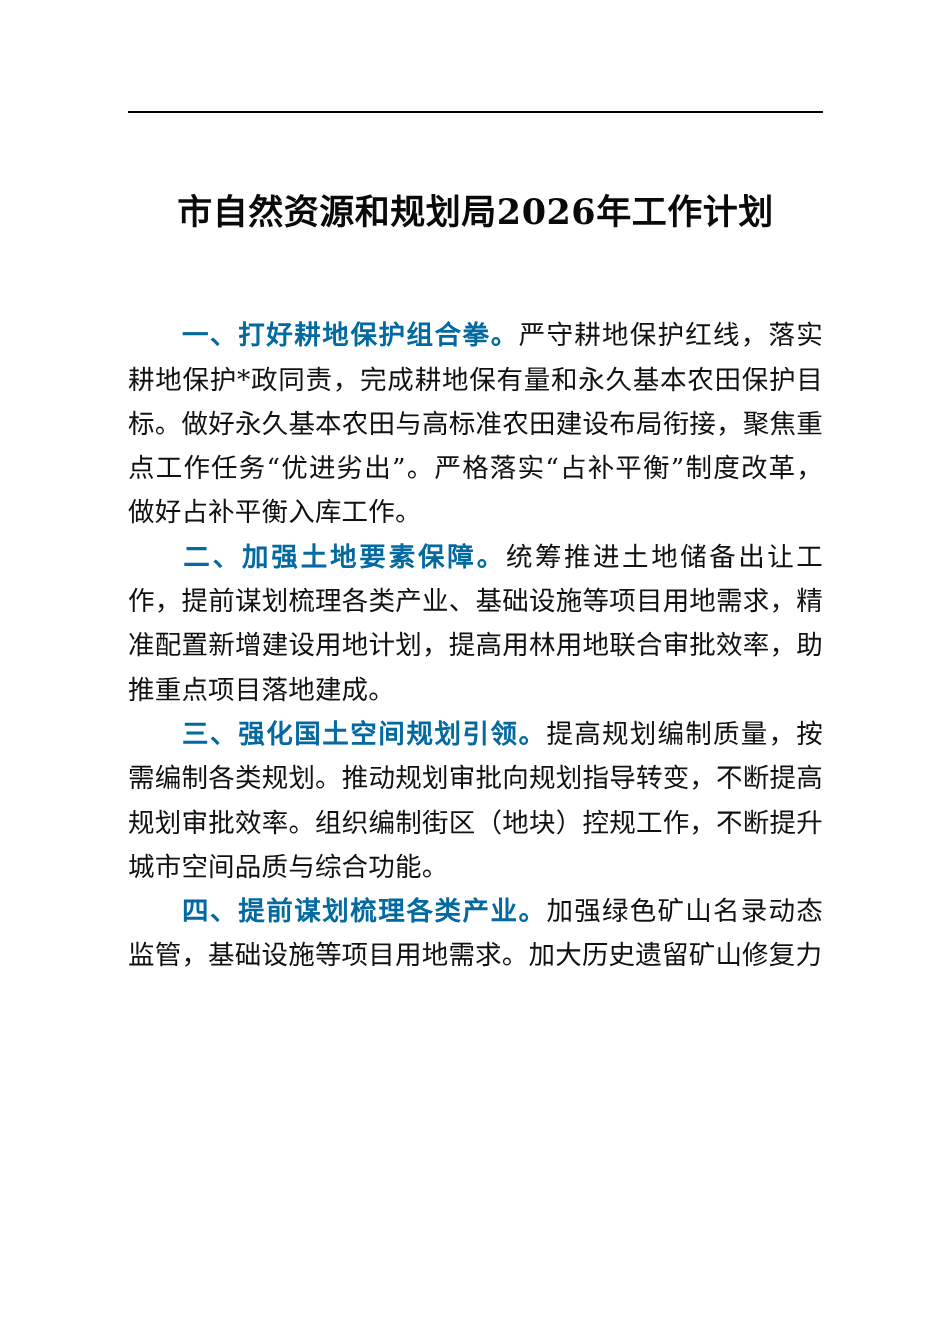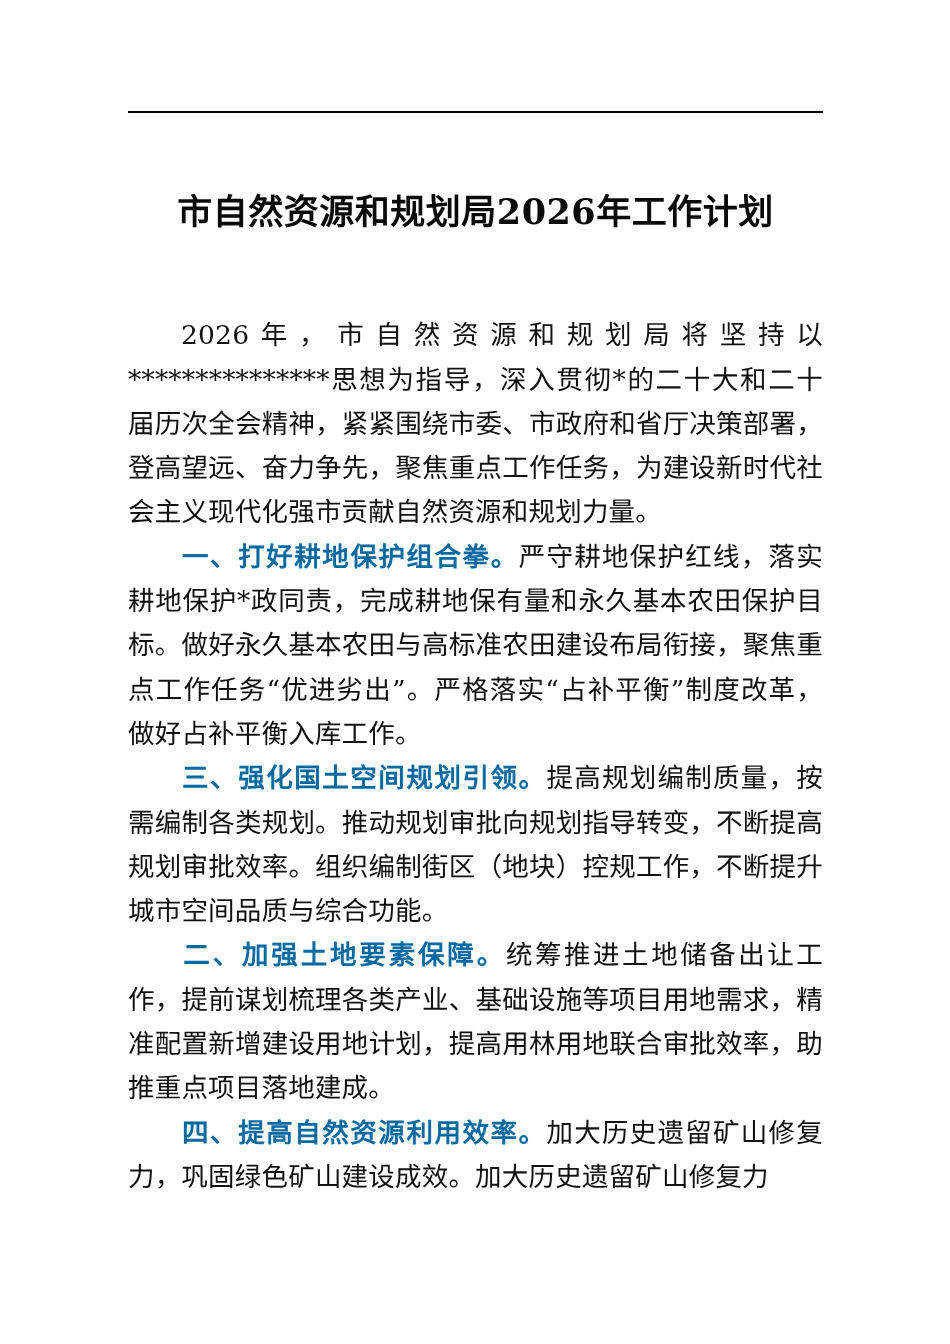--- a/index.html
+++ b/index.html
@@ -107,34 +107,31 @@
   <div class="header-rule-wrap">
     <div class="header-rule"></div>
   </div>
 
   <div class="doc-body">
 
     <h1 class="doc-title">市自然资源和规划局2026年工作计划</h1>
 
     <div class="title-gap"></div>
 
-    <p class="para para-opening">
-      <span class="indent"></span><span>2026年，市自然资源和规划局将坚持以***************思想为指导，深入贯彻*的二十大和二十届历次全会精神，紧紧围绕市委、市政府和省厅决策部署，登高望远、奋力争先，聚焦重点工作任务，为建设新时代社会主义现代化强市贡献自然资源和规划力量。</span>
+
+    <p class="para">
+      <span class="indent"></span><span class="lead">一、打好耕地保护组合拳。</span><span>严守耕地保护红线，落实耕地保护*政同责，完成耕地保有量和永久基本农田保护目标。做好永久基本农田与高标准农田建设布局衔接，聚焦重点工作任务“优进劣出”。严格落实“占补平衡”制度改革，做好占补平衡入库工作。</span>
     </p>
 
     <p class="para">
-      <span class="indent"></span><span class="lead">一、打好耕地保护组合拳。</span><span>严守耕地保护红线，落实耕地保护*政同责，完成耕地保有量和永久基本农田保护目标。做好永久基本农田与高标准农田建设布局衔接，聚焦重点工作任务“优进劣出”。严格落实“占补平衡”制度改革，做好占补平衡入库工作。</span>
+      <span class="indent"></span><span class="lead">二、加强土地要素保障。</span><span>统筹推进土地储备出让工作，提前谋划梳理各类产业、基础设施等项目用地需求，精准配置新增建设用地计划，提高用林用地联合审批效率，助推重点项目落地建成。</span>
     </p>
 
     <p class="para">
       <span class="indent"></span><span class="lead">三、强化国土空间规划引领。</span><span>提高规划编制质量，按需编制各类规划。推动规划审批向规划指导转变，不断提高规划审批效率。组织编制街区（地块）控规工作，不断提升城市空间品质与综合功能。</span>
     </p>
 
     <p class="para">
-      <span class="indent"></span><span class="lead">二、加强土地要素保障。</span><span>统筹推进土地储备出让工作，提前谋划梳理各类产业、基础设施等项目用地需求，精准配置新增建设用地计划，提高用林用地联合审批效率，助推重点项目落地建成。</span>
-    </p>
-
-    <p class="para">
-      <span class="indent"></span><span class="lead">四、提高自然资源利用效率。</span><span>加大历史遗留矿山修复力，巩固绿色矿山建设成效。加大历史遗留矿山修复力</span>
+      <span class="indent"></span><span class="lead">四、提前谋划梳理各类产业。</span><span>加强绿色矿山名录动态监管，基础设施等项目用地需求。加大历史遗留矿山修复力</span>
     </p>
 
   </div>
 </div>
 
 </body></html>

